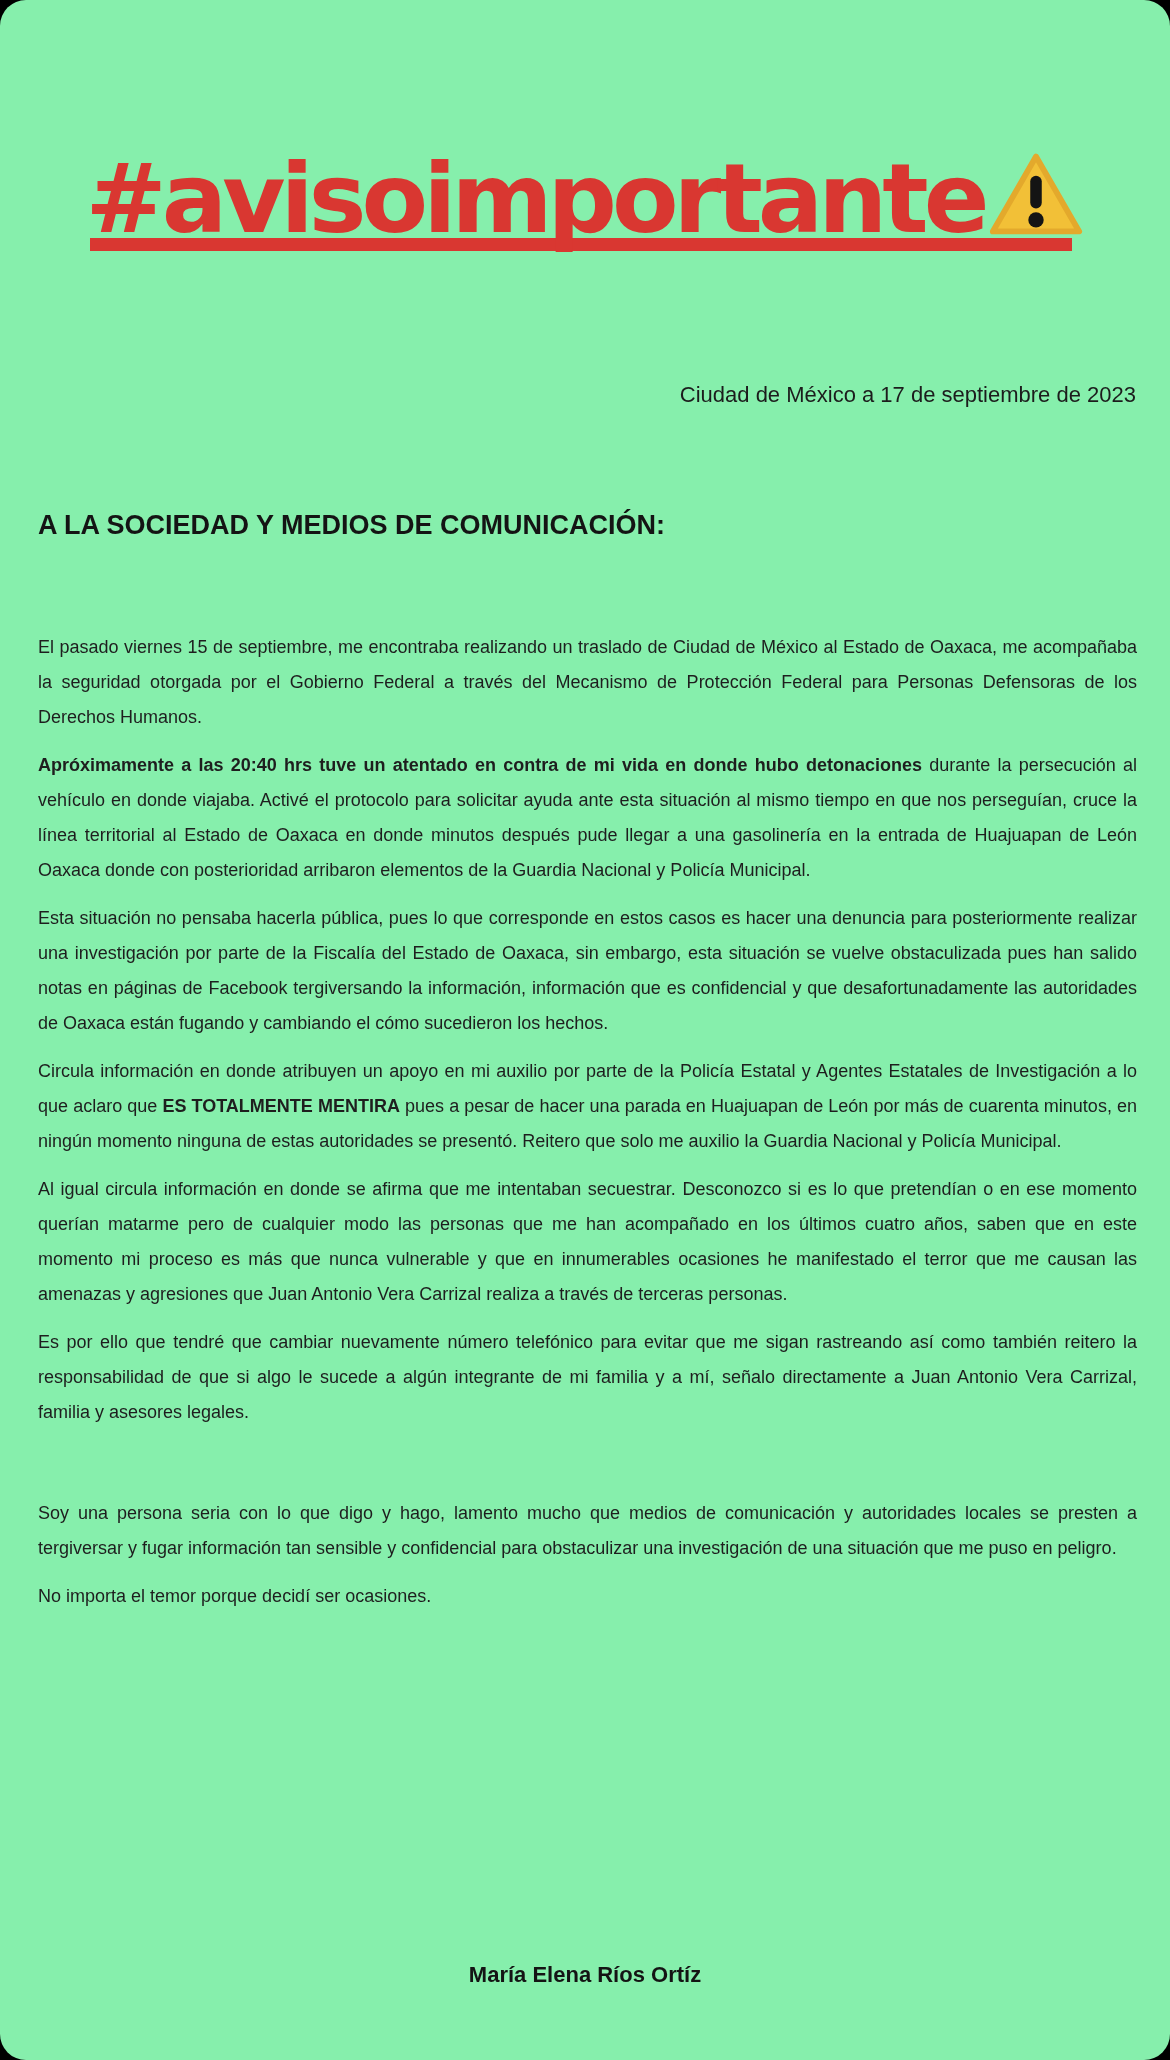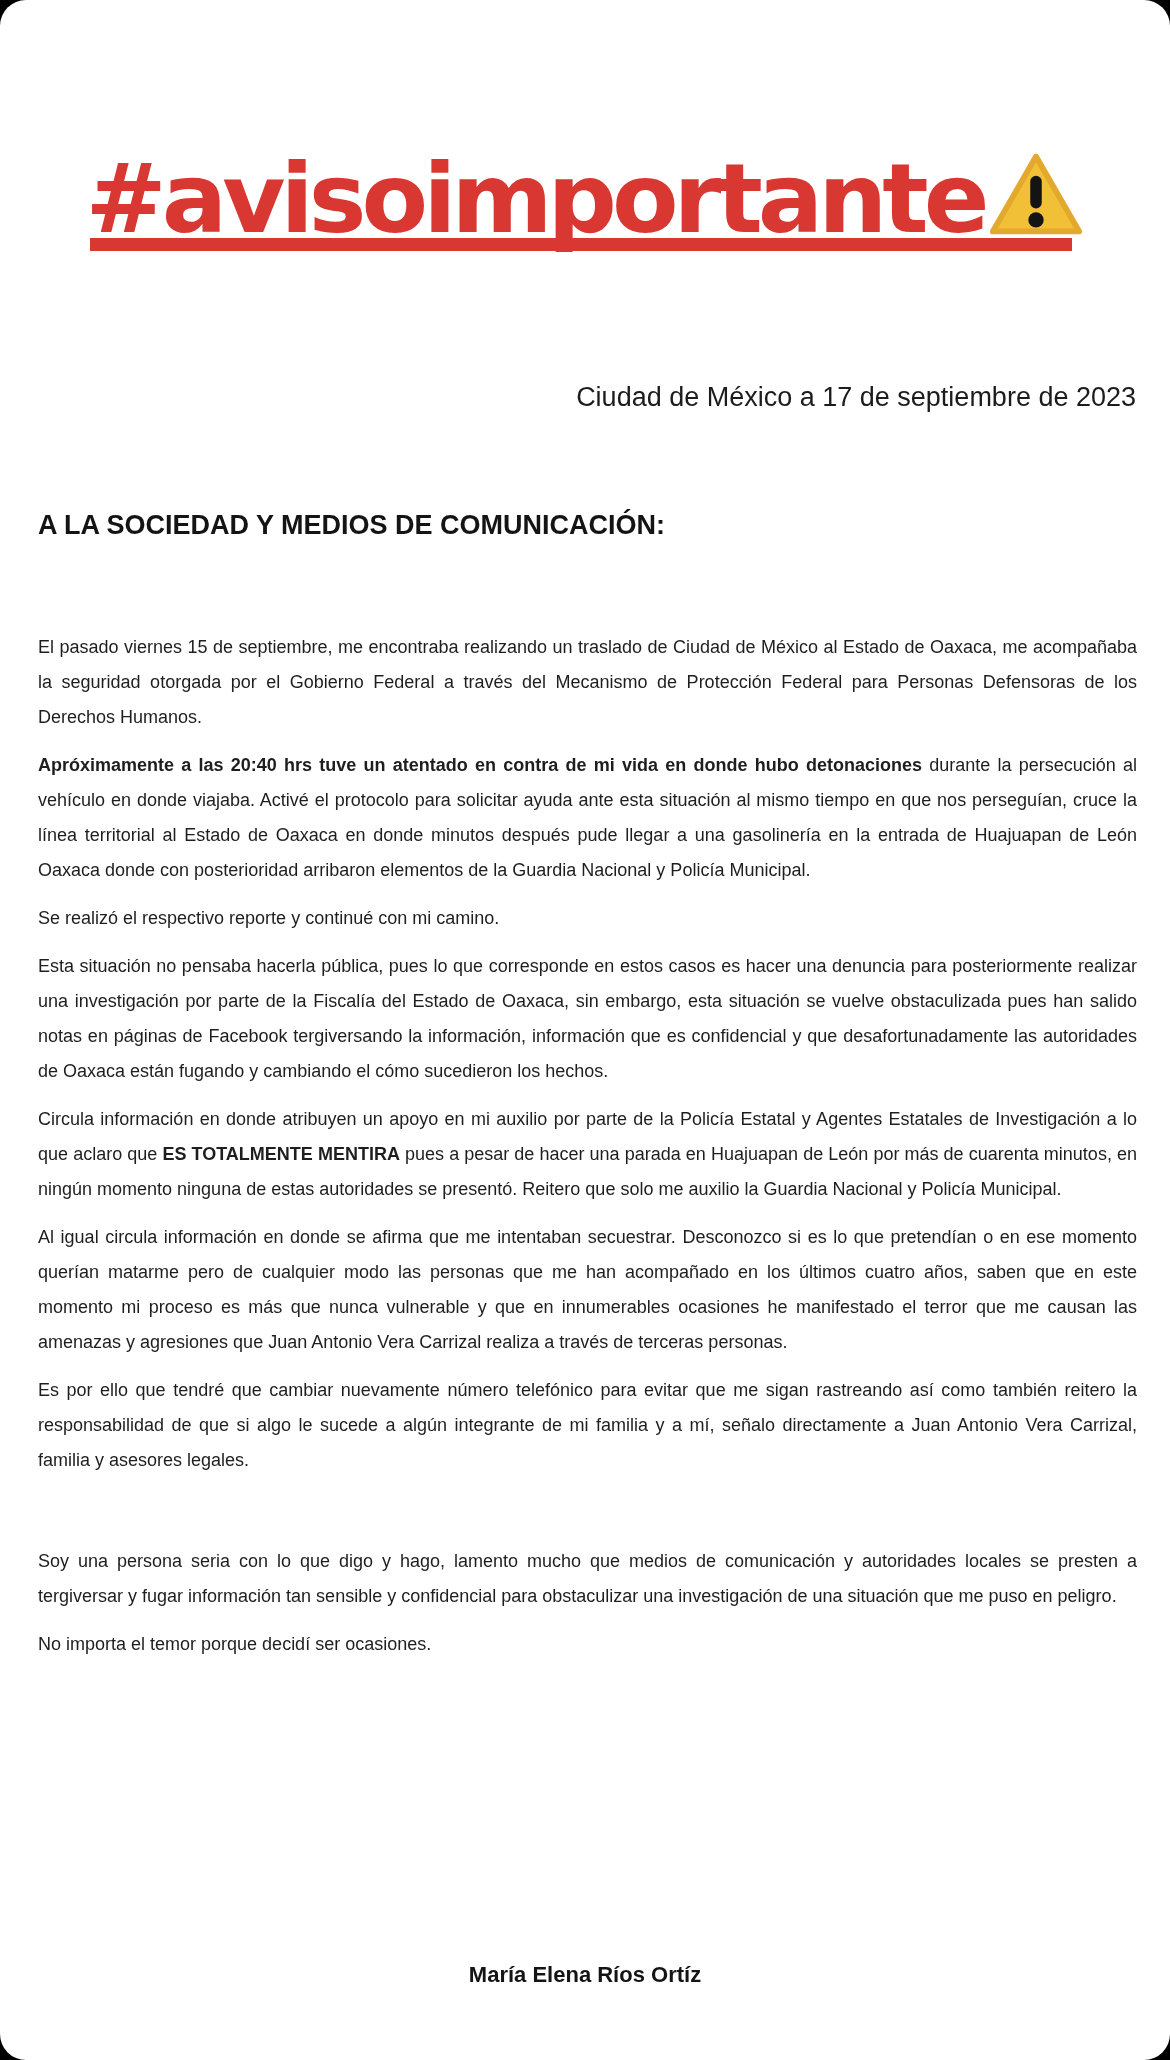--- a/index.html
+++ b/index.html
@@ -7,21 +7,21 @@
     width: 1170px;
     height: 2060px;
     background: #000000;
     font-family: "Liberation Sans", sans-serif;
     position: relative;
     overflow: hidden;
   }
   .paper {
     position: absolute;
     inset: 0;
-    background: #ffffff;
+    background: #86efac;
     border-radius: 26px;
     overflow: hidden;
   }
   
   .headline {
     position: absolute;
     top: 148px;
     left: 0;
     right: 0;
     text-align: center;
@@ -59,21 +59,21 @@
     vertical-align: -8px;
     margin-left: 4px;
   }
   
   .date-line {
     position: absolute;
     top: 382px;
     left: 38px;
     right: 34px;
     text-align: right;
-    font-size: 27px;
+    font-size: 22px;
     color: #1c1c1c;
   }
   
   .salutation {
     position: absolute;
     top: 502px;
     left: 38px;
     font-size: 27px;
     font-weight: bold;
     color: #141414;
@@ -123,21 +123,20 @@
     </div>
   </div>
 
   <div class="date-line">Ciudad de México a 17 de septiembre de 2023</div>
 
   <div class="salutation">A LA SOCIEDAD Y MEDIOS DE COMUNICACIÓN:</div>
 
   <div class="letter-body">
       <p class="para"><span>El pasado viernes 15 de septiembre, me encontraba realizando un traslado de Ciudad de México al Estado de Oaxaca, me acompañaba la seguridad otorgada por el Gobierno Federal a través del Mecanismo de Protección Federal para Personas Defensoras de los Derechos Humanos.</span></p>
       <p class="para"><span class="bold">Apróximamente a las 20:40 hrs tuve un atentado en contra de mi vida en donde hubo detonaciones</span><span> durante la persecución al vehículo en donde viajaba. Activé el protocolo para solicitar ayuda ante esta situación al mismo tiempo en que nos perseguían, cruce la línea territorial al Estado de Oaxaca en donde minutos después pude llegar a una gasolinería en la entrada de Huajuapan de León Oaxaca donde con posterioridad arribaron elementos de la Guardia Nacional y Policía Municipal.</span></p>
-      <p class="para"><span>Se realizó el respectivo reporte y continué con mi camino.</span></p>
       <p class="para"><span>Esta situación no pensaba hacerla pública, pues lo que corresponde en estos casos es hacer una denuncia para posteriormente realizar una investigación por parte de la Fiscalía del Estado de Oaxaca, sin embargo, esta situación se vuelve obstaculizada pues han salido notas en páginas de Facebook tergiversando la información, información que es confidencial y que desafortunadamente las autoridades de Oaxaca están fugando y cambiando el cómo sucedieron los hechos.</span></p>
       <p class="para"><span>Circula información en donde atribuyen un apoyo en mi auxilio por parte de la Policía Estatal y Agentes Estatales de Investigación a lo que aclaro que </span><span class="bold">ES TOTALMENTE MENTIRA</span><span> pues a pesar de hacer una parada en Huajuapan de León por más de cuarenta minutos, en ningún momento ninguna de estas autoridades se presentó. Reitero que solo me auxilio la Guardia Nacional y Policía Municipal.</span></p>
       <p class="para"><span>Al igual circula información en donde se afirma que me intentaban secuestrar. Desconozco si es lo que pretendían o en ese momento querían matarme pero de cualquier modo las personas que me han acompañado en los últimos cuatro años, saben que en este momento mi proceso es más que nunca vulnerable y que en innumerables ocasiones he manifestado el terror que me causan las amenazas y agresiones que Juan Antonio Vera Carrizal realiza a través de terceras personas.</span></p>
       <p class="para"><span>Es por ello que tendré que cambiar nuevamente número telefónico para evitar que me sigan rastreando así como también reitero la responsabilidad de que si algo le sucede a algún integrante de mi familia y a mí, señalo directamente a Juan Antonio Vera Carrizal, familia y asesores legales.</span></p>
       <p class="para gap-large"><span>Soy una persona seria con lo que digo y hago, lamento mucho que medios de comunicación y autoridades locales se presten a tergiversar y fugar información tan sensible y confidencial para obstaculizar una investigación de una situación que me puso en peligro.</span></p>
       <p class="para"><span>No importa el temor porque decidí ser ocasiones.</span></p>
     </div>
 
   <div class="signature">María Elena Ríos Ortíz</div>
 

